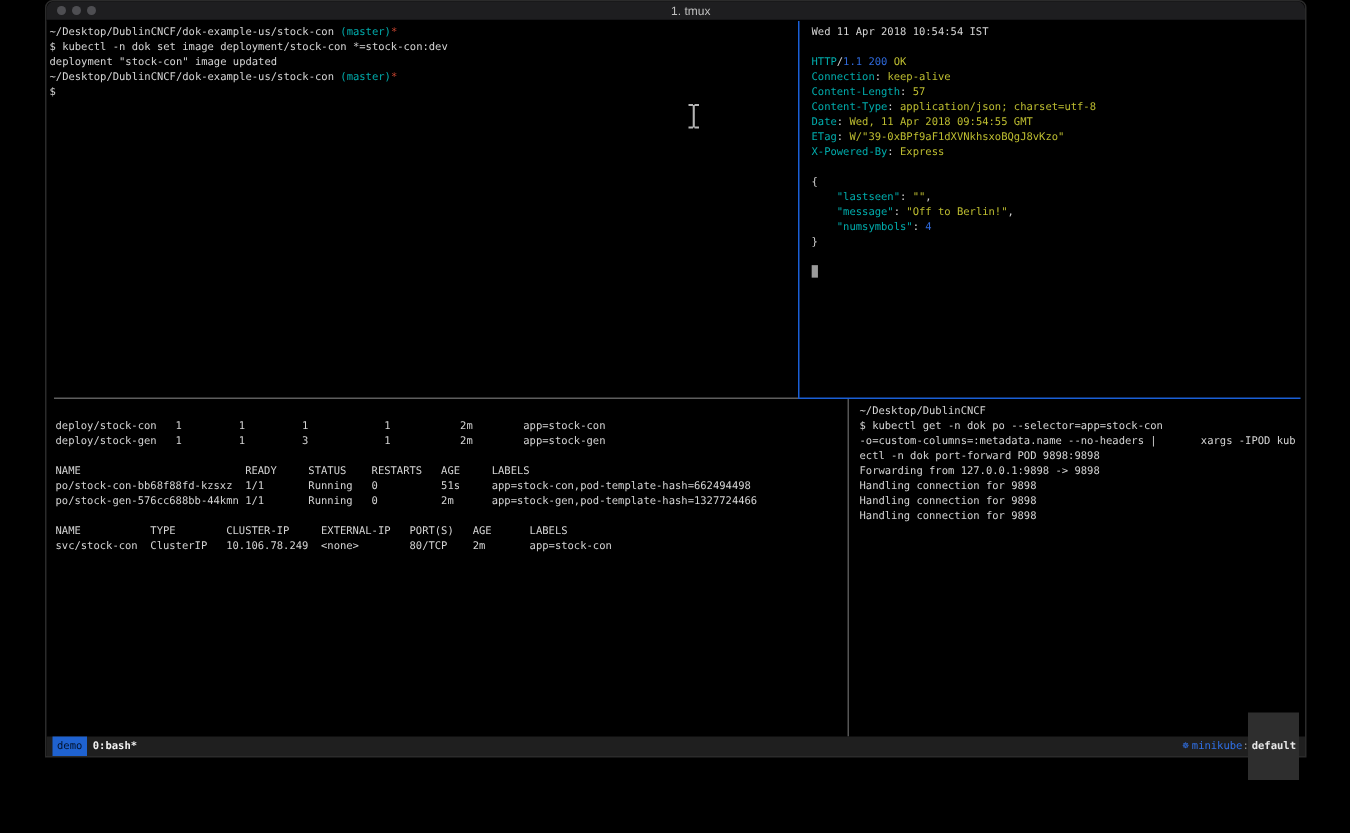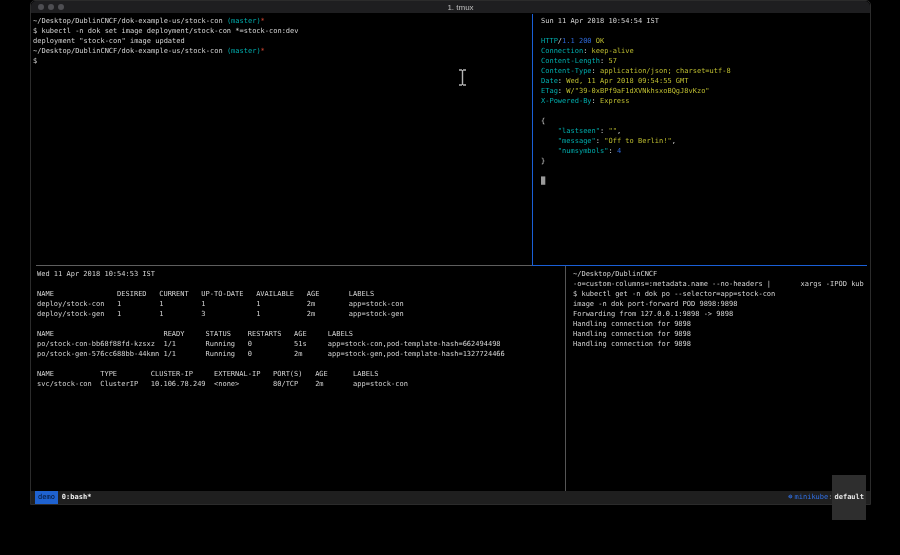--- a/index.html
+++ b/index.html
@@ -76,57 +76,55 @@
 
     <div class="content">
       <div class="pane pane-tl">
           <div class="tline"><span class="c-fg">~/Desktop/DublinCNCF/dok-example-us/stock-con </span><span class="c-cyan">(master)</span><span class="c-red">*</span></div>
           <div class="tline"><span class="c-fg">$ kubectl -n dok set image deployment/stock-con *=stock-con:dev</span></div>
           <div class="tline"><span class="c-fg">deployment "stock-con" image updated</span></div>
           <div class="tline"><span class="c-fg">~/Desktop/DublinCNCF/dok-example-us/stock-con </span><span class="c-cyan">(master)</span><span class="c-red">*</span></div>
           <div class="tline"><span class="c-fg">$</span></div>
         </div>
       <div class="pane pane-tr">
-          <div class="tline"><span class="c-fg">Sun 11 Apr 2018 10:54:54 IST</span></div>
+          <div class="tline"><span class="c-fg">Wed 11 Apr 2018 10:54:54 IST</span></div>
           <div class="tline">&nbsp;</div>
           <div class="tline"><span class="c-cyan">HTTP</span><span class="c-fg">/</span><span class="c-blue">1.1 200 </span><span class="c-yellow">OK</span></div>
           <div class="tline"><span class="c-cyan">Connection</span><span class="c-fg">: </span><span class="c-yellow">keep-alive</span></div>
           <div class="tline"><span class="c-cyan">Content-Length</span><span class="c-fg">: </span><span class="c-yellow">57</span></div>
           <div class="tline"><span class="c-cyan">Content-Type</span><span class="c-fg">: </span><span class="c-yellow">application/json; charset=utf-8</span></div>
           <div class="tline"><span class="c-cyan">Date</span><span class="c-fg">: </span><span class="c-yellow">Wed, 11 Apr 2018 09:54:55 GMT</span></div>
           <div class="tline"><span class="c-cyan">ETag</span><span class="c-fg">: </span><span class="c-yellow">W/"39-0xBPf9aF1dXVNkhsxoBQgJ8vKzo"</span></div>
           <div class="tline"><span class="c-cyan">X-Powered-By</span><span class="c-fg">: </span><span class="c-yellow">Express</span></div>
           <div class="tline">&nbsp;</div>
           <div class="tline"><span class="c-fg">{</span></div>
           <div class="tline"><span class="c-fg">    </span><span class="c-cyan">"lastseen"</span><span class="c-fg">: </span><span class="c-yellow">""</span><span class="c-fg">,</span></div>
           <div class="tline"><span class="c-fg">    </span><span class="c-cyan">"message"</span><span class="c-fg">: </span><span class="c-yellow">"Off to Berlin!"</span><span class="c-fg">,</span></div>
           <div class="tline"><span class="c-fg">    </span><span class="c-cyan">"numsymbols"</span><span class="c-fg">: </span><span class="c-blue">4</span></div>
           <div class="tline"><span class="c-fg">}</span></div>
           <div class="tline">&nbsp;</div>
           <div class="tline"><span class="c-cursor">█</span></div>
         </div>
       <div class="pane pane-bl">
-          <div class="tline"><span class="c-fg">Wed 11 Apr 2018 10:54:53 IST</span></div>
           <div class="tline">&nbsp;</div>
-          <div class="tline"><span class="c-fg">NAME               DESIRED   CURRENT   UP-TO-DATE   AVAILABLE   AGE       LABELS</span></div>
           <div class="tline"><span class="c-fg">deploy/stock-con   1         1         1            1           2m        app=stock-con</span></div>
           <div class="tline"><span class="c-fg">deploy/stock-gen   1         1         3            1           2m        app=stock-gen</span></div>
           <div class="tline">&nbsp;</div>
           <div class="tline"><span class="c-fg">NAME                          READY     STATUS    RESTARTS   AGE     LABELS</span></div>
           <div class="tline"><span class="c-fg">po/stock-con-bb68f88fd-kzsxz  1/1       Running   0          51s     app=stock-con,pod-template-hash=662494498</span></div>
           <div class="tline"><span class="c-fg">po/stock-gen-576cc688bb-44kmn 1/1       Running   0          2m      app=stock-gen,pod-template-hash=1327724466</span></div>
           <div class="tline">&nbsp;</div>
           <div class="tline"><span class="c-fg">NAME           TYPE        CLUSTER-IP     EXTERNAL-IP   PORT(S)   AGE      LABELS</span></div>
           <div class="tline"><span class="c-fg">svc/stock-con  ClusterIP   10.106.78.249  &lt;none&gt;        80/TCP    2m       app=stock-con</span></div>
         </div>
       <div class="pane pane-br">
           <div class="tline"><span class="c-fg">~/Desktop/DublinCNCF</span></div>
+          <div class="tline"><span class="c-fg">$ kubectl get -n dok po --selector=app=stock-con</span></div>
           <div class="tline"><span class="c-fg">-o=custom-columns=:metadata.name --no-headers |       xargs -IPOD kub</span></div>
-          <div class="tline"><span class="c-fg">$ kubectl get -n dok po --selector=app=stock-con</span></div>
-          <div class="tline"><span class="c-fg">image -n dok port-forward POD 9898:9898</span></div>
+          <div class="tline"><span class="c-fg">ectl -n dok port-forward POD 9898:9898</span></div>
           <div class="tline"><span class="c-fg">Forwarding from 127.0.0.1:9898 -&gt; 9898</span></div>
           <div class="tline"><span class="c-fg">Handling connection for 9898</span></div>
           <div class="tline"><span class="c-fg">Handling connection for 9898</span></div>
           <div class="tline"><span class="c-fg">Handling connection for 9898</span></div>
         </div>
 
       <div class="div-line div-v-top"></div>
       <div class="div-line div-h-left"></div>
       <div class="div-line div-h-right"></div>
       <div class="div-line div-v-bottom"></div>

